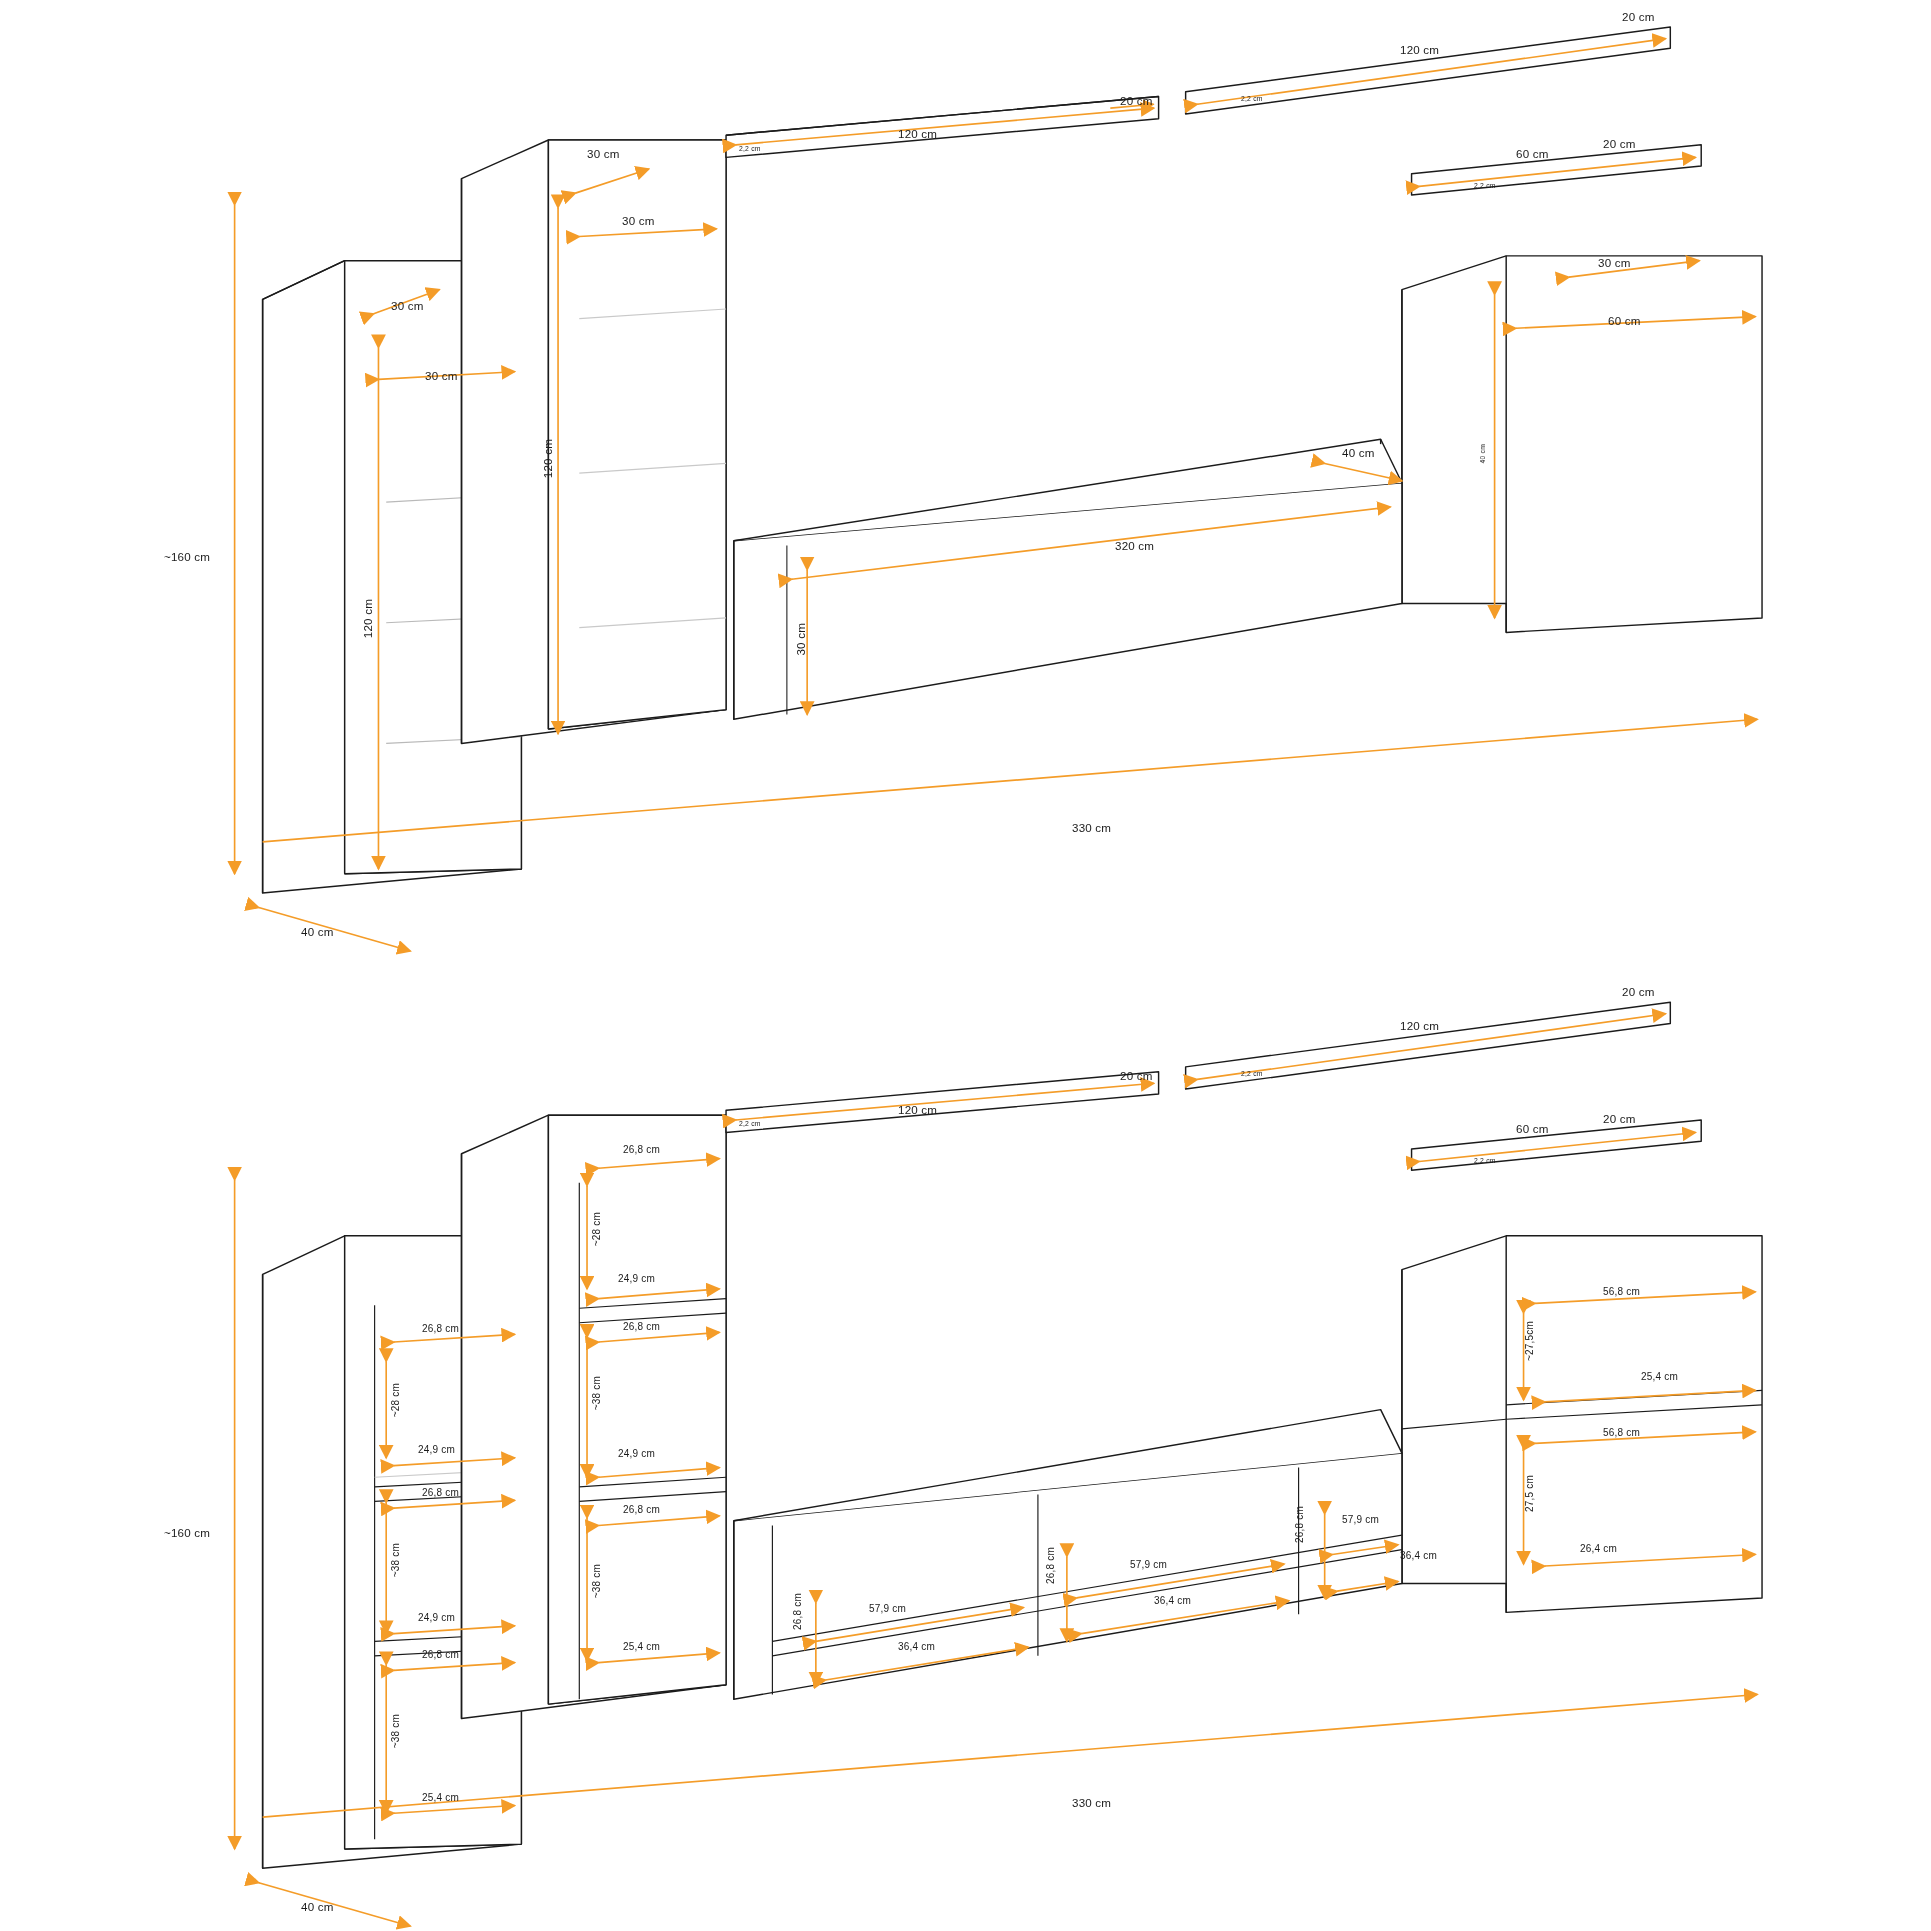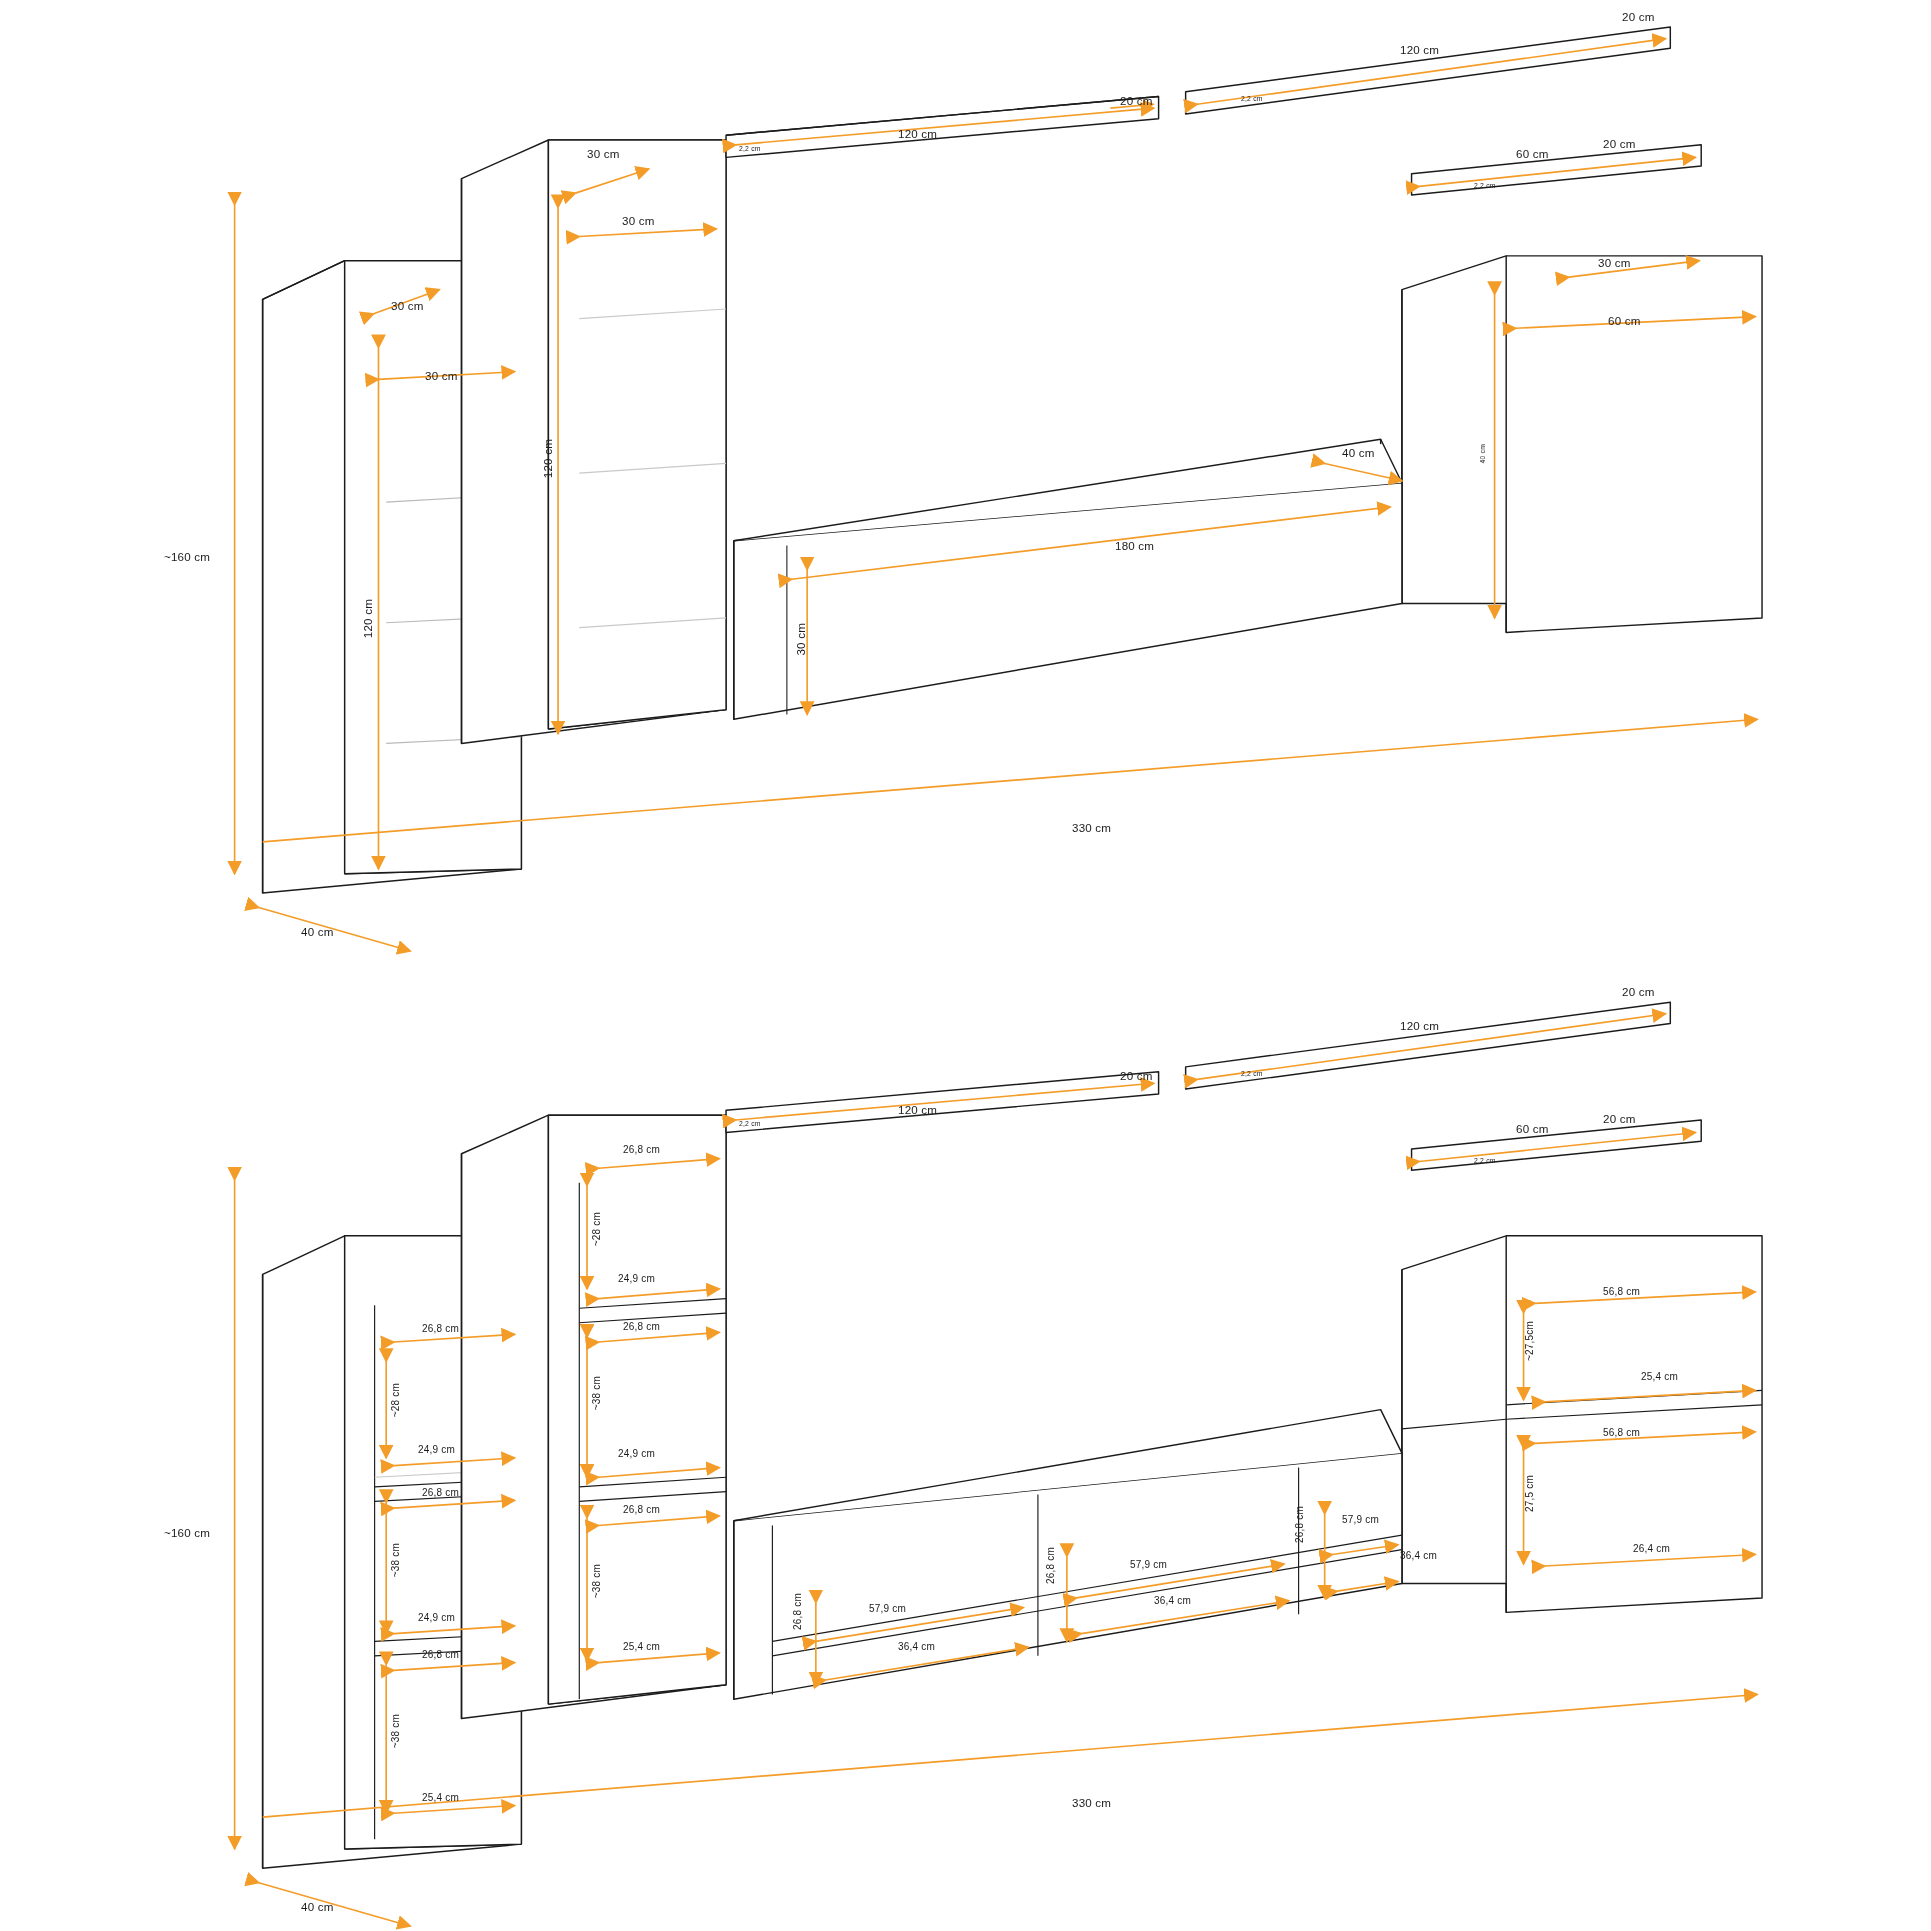--- a/index.html
+++ b/index.html
@@ -225,21 +225,21 @@
 
 <div class="dim" style="left:391px;top:299px;">30 cm</div>
 <div class="dim" style="left:425px;top:369px;">30 cm</div>
 <div class="dim v" style="left:361px;top:599px;">120 cm</div>
 
 <div class="dim" style="left:1598px;top:256px;">30 cm</div>
 <div class="dim" style="left:1608px;top:314px;">60 cm</div>
 <div class="dim v xs" style="left:1479px;top:444px;">40 cm</div>
 
 <div class="dim" style="left:1342px;top:446px;">40 cm</div>
-<div class="dim" style="left:1115px;top:539px;">180 cm</div>
+<div class="dim" style="left:1115px;top:539px;">320 cm</div>
 <div class="dim v" style="left:794px;top:623px;">30 cm</div>
 
 <div class="dim" style="left:164px;top:550px;">~160 cm</div>
 <div class="dim" style="left:1072px;top:821px;">330 cm</div>
 <div class="dim" style="left:301px;top:925px;">40 cm</div>
 
 <div class="dim" style="left:1622px;top:985px;">20 cm</div>
 <div class="dim" style="left:1400px;top:1019px;">120 cm</div>
 <div class="dim xs" style="left:1241px;top:1070px;">2,2 cm</div>
 
@@ -278,21 +278,21 @@
 <div class="dim sm" style="left:1154px;top:1595px;">36,4 cm</div>
 <div class="dim v sm" style="left:1045px;top:1547px;">26,8 cm</div>
 <div class="dim sm" style="left:1342px;top:1514px;">57,9 cm</div>
 <div class="dim sm" style="left:1400px;top:1550px;">36,4 cm</div>
 <div class="dim v sm" style="left:1294px;top:1506px;">26,8 cm</div>
 
 <div class="dim sm" style="left:1603px;top:1286px;">56,8 cm</div>
 <div class="dim sm" style="left:1641px;top:1371px;">25,4 cm</div>
 <div class="dim v sm" style="left:1524px;top:1321px;">~27,5cm</div>
 <div class="dim sm" style="left:1603px;top:1427px;">56,8 cm</div>
-<div class="dim sm" style="left:1633px;top:1543px;">26,4 cm</div>
+<div class="dim sm" style="left:1580px;top:1543px;">26,4 cm</div>
 <div class="dim v sm" style="left:1524px;top:1475px;">27,5 cm</div>
 
 <div class="dim" style="left:164px;top:1526px;">~160 cm</div>
 <div class="dim" style="left:1072px;top:1796px;">330 cm</div>
 <div class="dim" style="left:301px;top:1900px;">40 cm</div>
 
 </div>
 
 
 </body></html>

